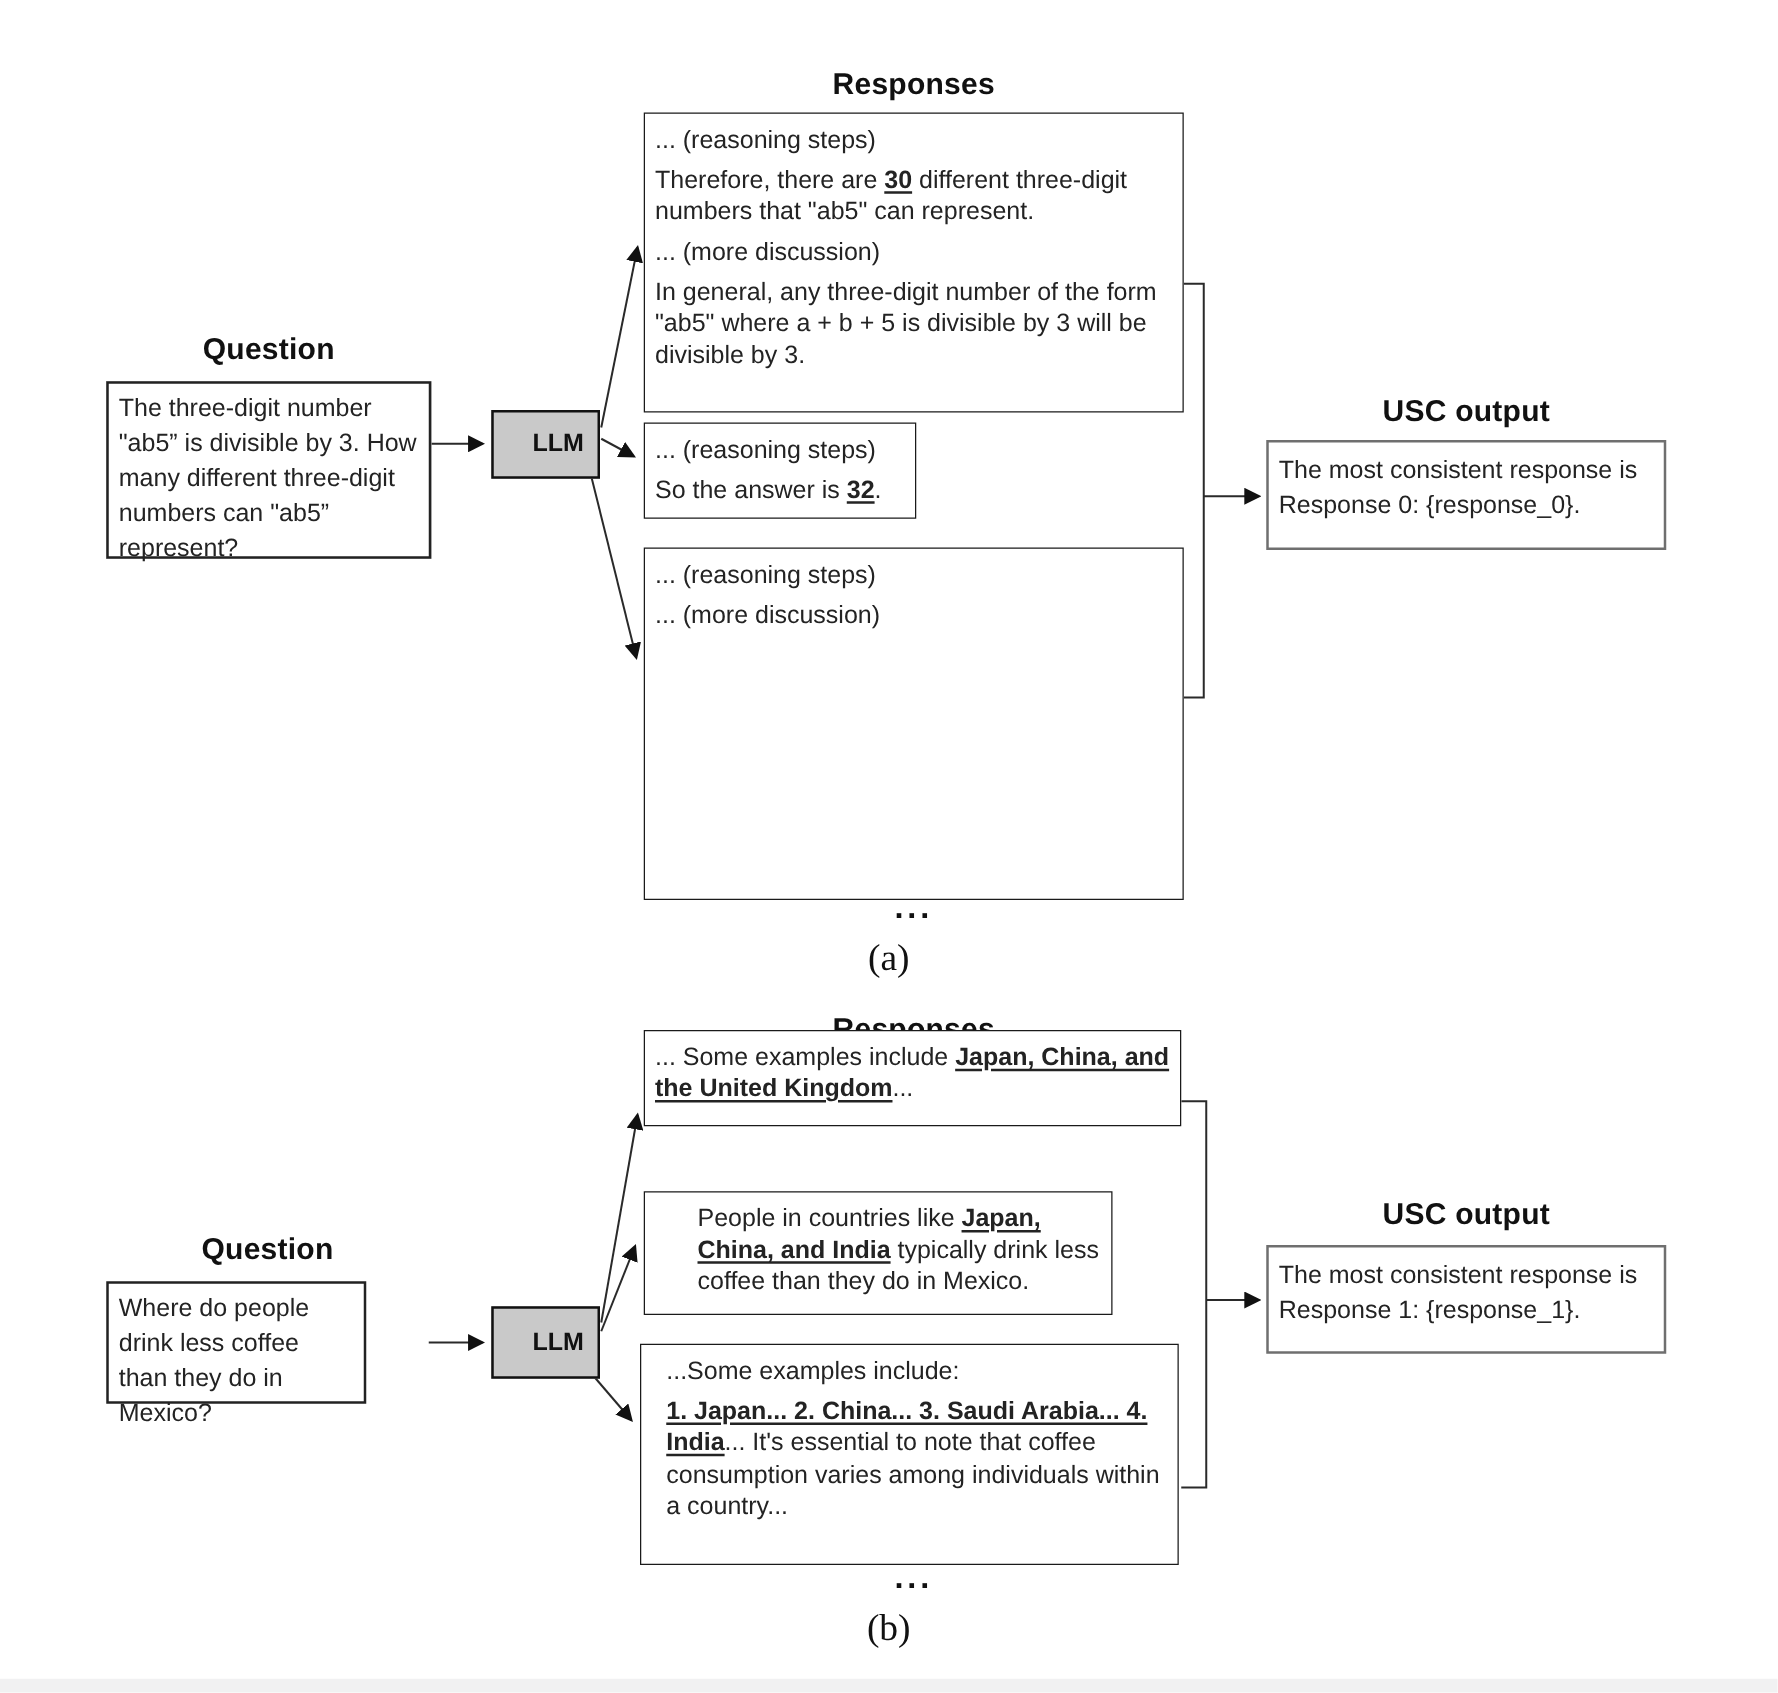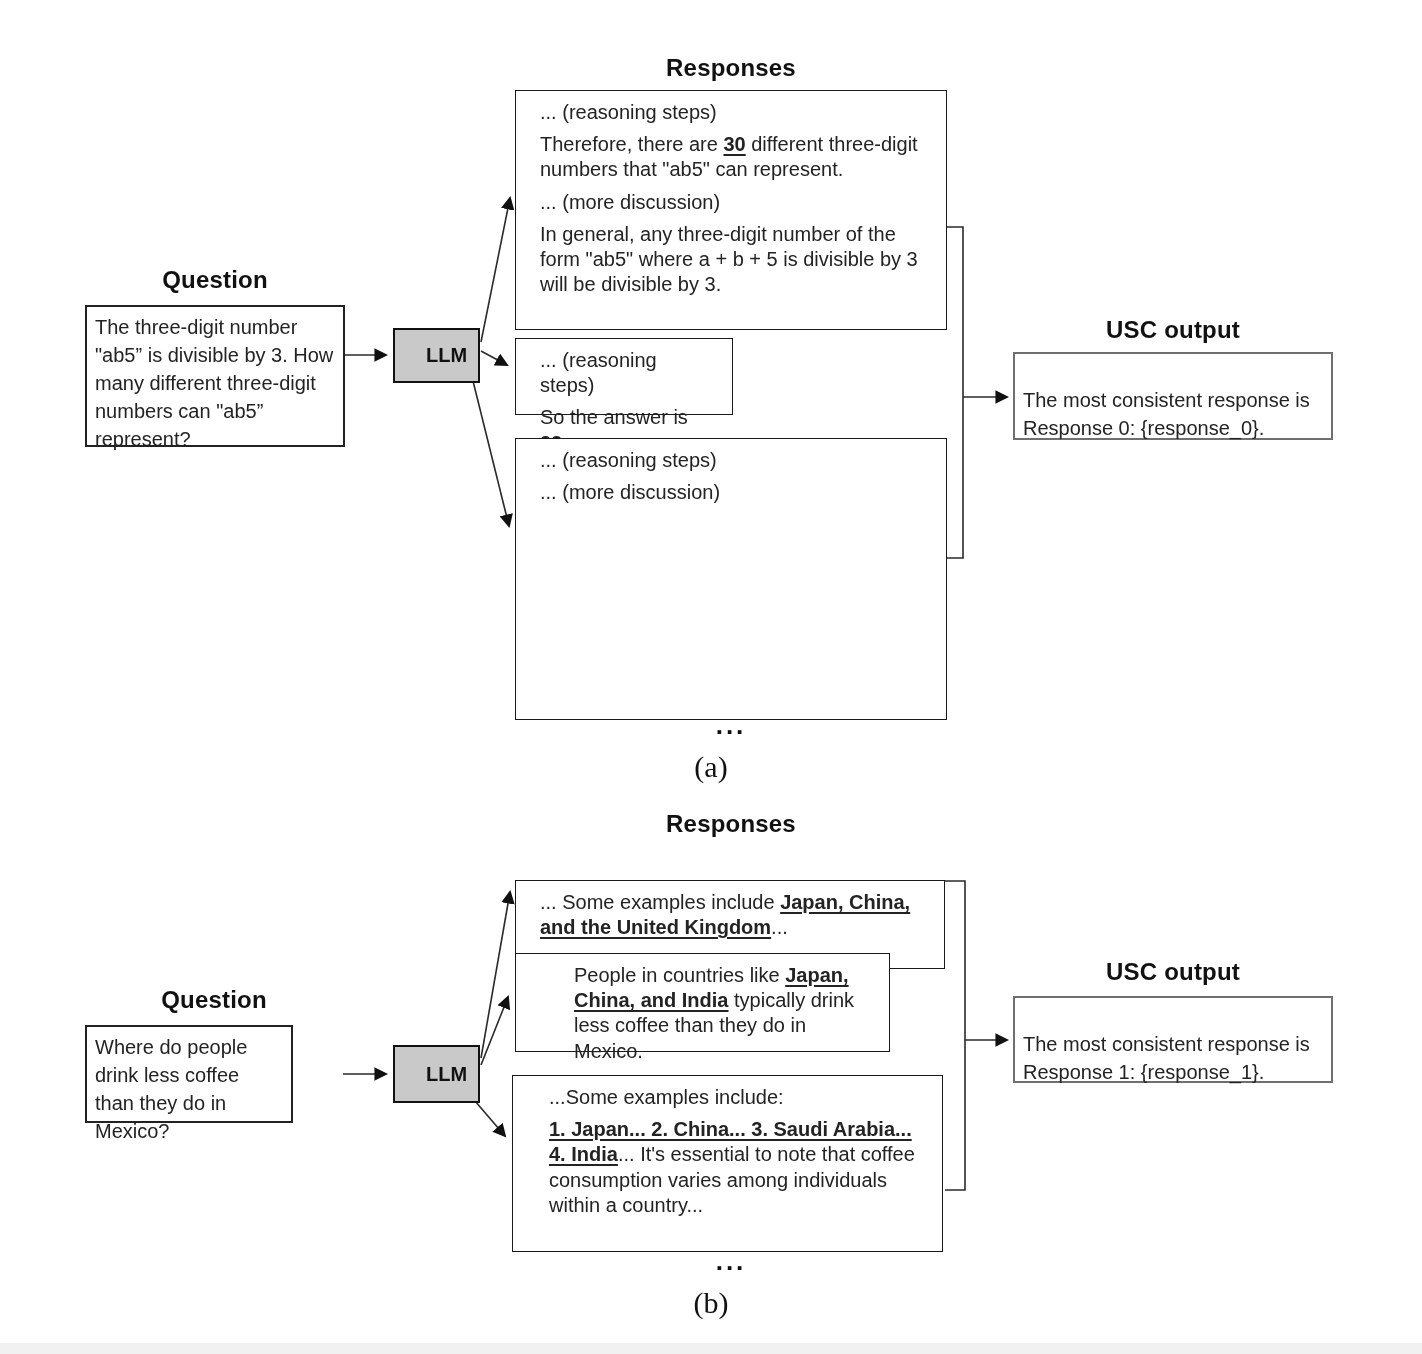--- a/index.html
+++ b/index.html
@@ -11,23 +11,23 @@
   .abs { position:absolute; box-sizing:border-box; }
   .section-header {
     font-weight:700; font-size:24px; text-align:center; color:#111;
     letter-spacing:0.2px;
   }
   .txt-box {
     background:#fff; border:1.6px solid #1a1a1a;
     font-size:20px; line-height:1.26; padding:2px 8px 4px 8px;
     color:#232323;
   }
-  .txt-box p { margin:7px 16px; }
+  .txt-box p { margin:7px 0; }
   .hl { font-weight:700; text-decoration:underline; text-decoration-thickness:2px; text-underline-offset:3px; }
-  .usc-box { border:2px solid #6f6f6f; padding-top:32px; line-height:1.4; }
+  .usc-box { border:2px solid #6f6f6f; padding-top:8px; line-height:1.4; }
   .question-box { border:2px solid #222; line-height:1.4; padding-top:6px; }
   .llm-box {
     border:2px solid #111; display:flex; align-items:center; justify-content:center;
     font-weight:700; font-size:20px; color:#111; background:#c9c9c9;padding-left:20px;
   }
   .ellipsis { font-weight:700; font-size:26px; text-align:center; letter-spacing:3px; color:#111; }
   .caption {
     font-family:"Liberation Serif", serif; font-size:30px; color:#111;
     text-align:center; width:100%;
   }
@@ -90,21 +90,21 @@
 
 <div class="abs caption" style="top:750px;">(a)</div>
 
 <div class="abs section-header" style="left:515px; top:810px; width:432px;">Responses</div>
 
 <div class="abs section-header" style="left:85px; top:986px; width:258px;">Question</div>
 <div class="abs txt-box question-box" style="left:85px; top:1025px; width:208px; height:98px; border:2px solid #222;">Where do people drink less coffee than they do in Mexico?</div>
 
 <div class="abs llm-box" style="left: 393px; top: 1045px; width: 87px; height: 58px; background: rgb(201, 201, 201);">LLM</div>
 
-<div class="abs txt-box" style="left:515px; top:880px; width:430px; height:89px;">
+<div class="abs txt-box" style="left:515px; top:824px; width:430px; height:77px;">
     <p><span>... Some examples include </span><span class="hl">Japan, China, and the United Kingdom</span><span>...</span></p>
   </div>
 <div class="abs txt-box" style="left:515px; top:953px; width:375px; height:99px;padding-left:42px;">
     <p><span>People in countries like </span><span class="hl">Japan, China, and India</span><span> typically drink less coffee than they do in Mexico.</span></p>
   </div>
 <div class="abs txt-box" style="left:512px; top:1075px; width:431px; height:177px;padding-left:20px;">
     <p><span>...Some examples include:</span></p>
     <p><span class="hl">1. Japan... 2. China... 3. Saudi Arabia... 4. India</span><span>... It's essential to note that coffee consumption varies among individuals within a country...</span></p>
   </div>
 

